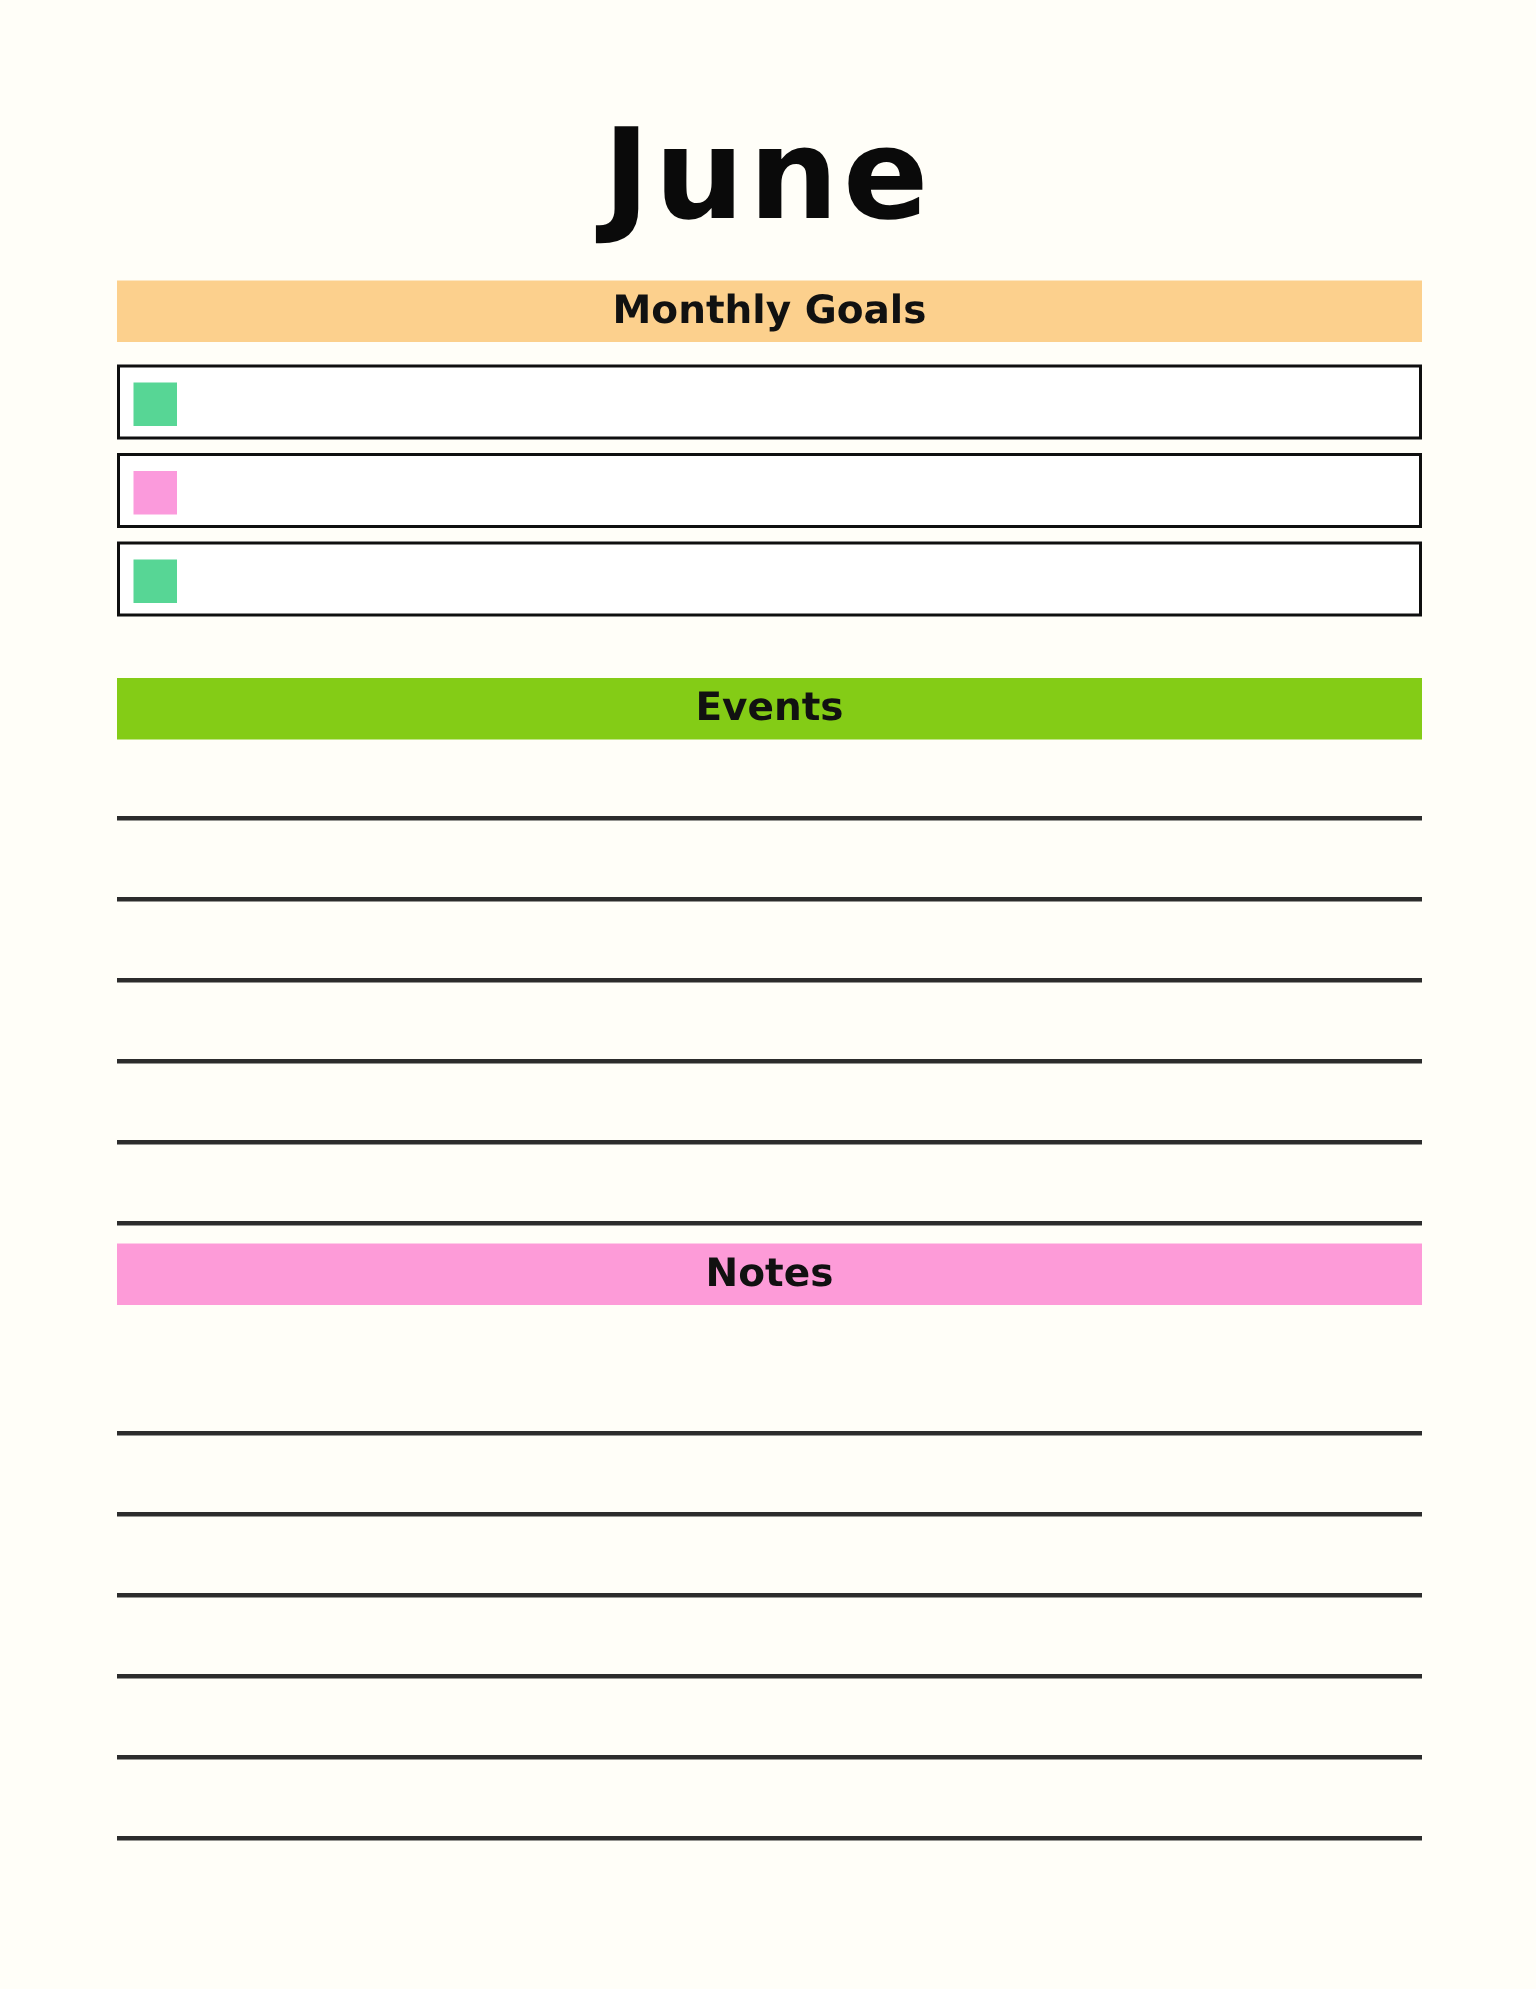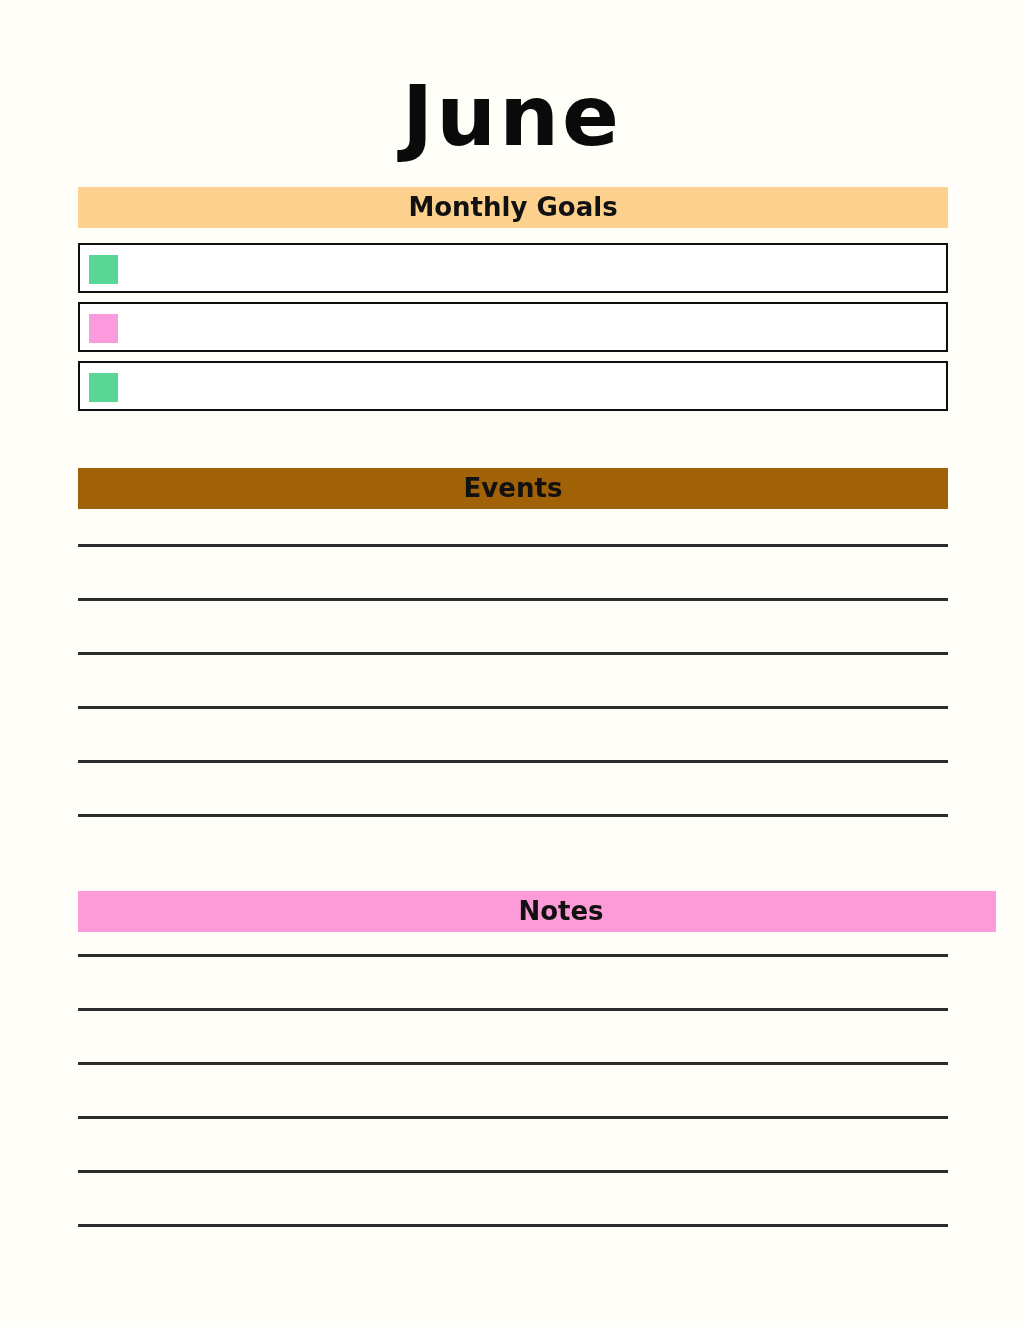--- a/index.html
+++ b/index.html
@@ -33,21 +33,21 @@
     width: 870px;
     height: 41px;
     line-height: 41px;
     text-align: center;
     font-size: 26px;
     font-weight: bold;
     color: #111111;
   }
   .banner-goals  { top: 187px; }
   .banner-events { top: 452px; }
-  .banner-notes  { top: 891px; padding-left: 48px; }
+  .banner-notes  { top: 829px; }
   .goal-row {
     position: absolute;
     left: 78px;
     width: 870px;
     height: 50px;
     box-sizing: border-box;
     background: #ffffff;
     border: 2px solid #0f0f0f;
   }
   .goal-checkbox {
@@ -82,21 +82,21 @@
   <div class="banner banner-goals" style="background: rgb(252, 208, 141);">
     <span>Monthly Goals</span>
   </div>
 
   <div id="goals-list">
       <div class="goal-row" style="top: 243px;"><span class="goal-checkbox" style="background: rgb(87, 214, 149);"></span><span></span></div>
       <div class="goal-row" style="top: 302px;"><span class="goal-checkbox" style="background: rgb(251, 154, 220);"></span><span></span></div>
       <div class="goal-row" style="top: 361px;"><span class="goal-checkbox" style="background: rgb(87, 214, 149);"></span><span></span></div>
     </div>
 
-  <div class="banner banner-events" style="background: #a16207; margin-top: 16px;">
+  <div class="banner banner-events" style="background: #84cc16;">
     <span>Events</span>
   </div>
 
   <div class="lines-block lines-events" id="events-lines">
       <div class="ruled-line"></div>
       <div class="ruled-line"></div>
       <div class="ruled-line"></div>
       <div class="ruled-line"></div>
       <div class="ruled-line"></div>
       <div class="ruled-line"></div>

